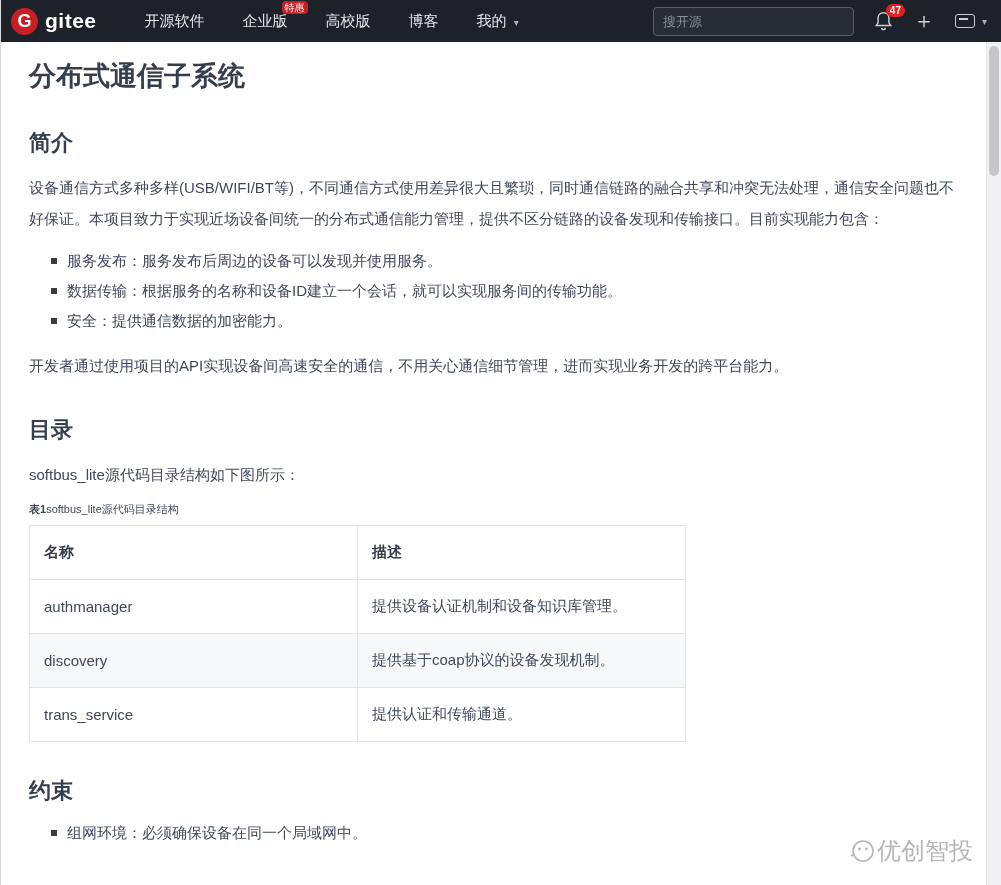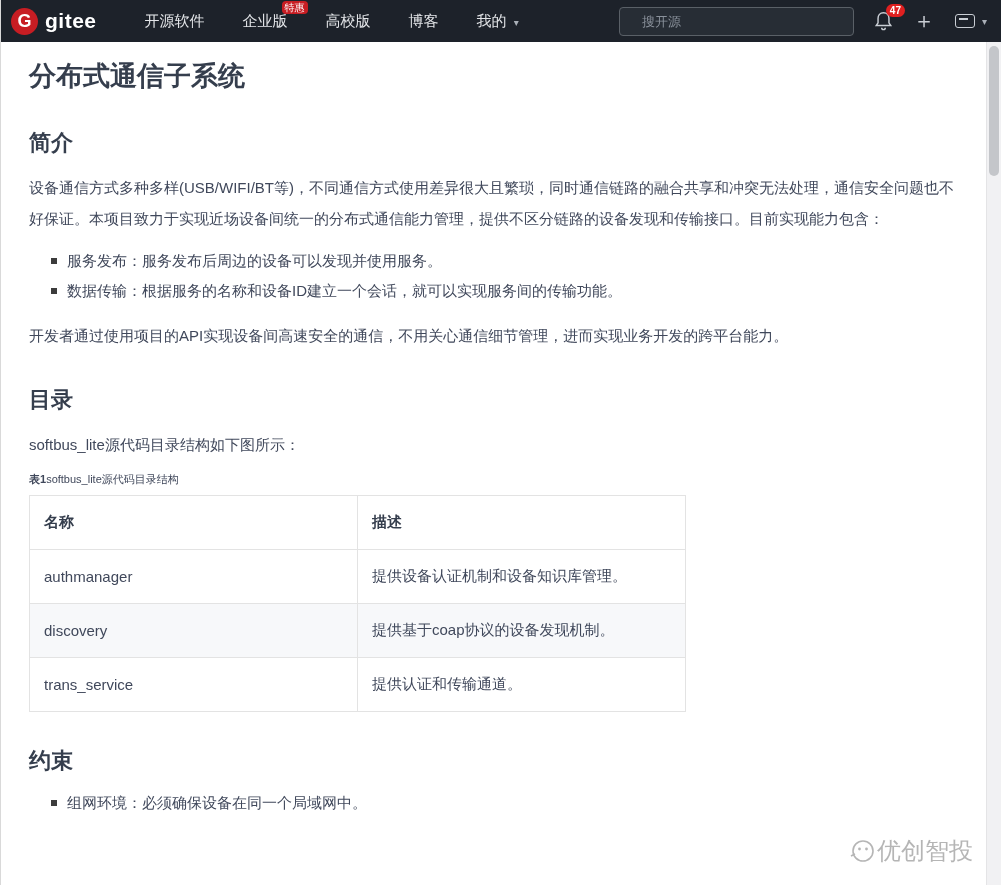--- a/index.html
+++ b/index.html
@@ -38,23 +38,23 @@
   }
   .promo {
     position:absolute; top:-11px; right:-20px;
     background:#c71d23; color:#fff;
     font-size:10px; line-height:13px; padding:0 3px; border-radius:4px;
   }
   .caret { font-size:10px; color:#aab0b8; margin-left:3px; }
 
   .nav-right { margin-left:auto; display:flex; align-items:center; gap:20px; }
   .search {
-    width:235px; height:29px;
+    width:201px; height:29px;
     border:1px solid #5a6067; border-radius:4px;
-    background:#272d35; display:flex; align-items:center; padding:0 22px;
+    background:#272d35; display:flex; align-items:center; padding:0 9px;
   }
   .search input {
     width:100%; background:transparent; border:none; outline:none;
     color:#d7dade; font-size:13px;
   }
   .search input::placeholder { color:#8a919b; }
 
   .bell { position:relative; cursor:pointer; display:flex; }
   .bell svg { display:block; }
   .count {
@@ -169,20 +169,21 @@
 
 <main class="content">
   <h1>分布式通信子系统</h1>
 
   <h2>简介</h2>
   <p class="body">设备通信方式多种多样(USB/WIFI/BT等)，不同通信方式使用差异很大且繁琐，同时通信链路的融合共享和冲突无法处理，通信安全问题也不好保证。本项目致力于实现近场设备间统一的分布式通信能力管理，提供不区分链路的设备发现和传输接口。目前实现能力包含：</p>
 
   <ul class="doc-list">
     <li>服务发布：服务发布后周边的设备可以发现并使用服务。</li>
     <li>数据传输：根据服务的名称和设备ID建立一个会话，就可以实现服务间的传输功能。</li>
+    <li>安全：提供通信数据的加密能力。</li>
   </ul>
 
   <p class="body">开发者通过使用项目的API实现设备间高速安全的通信，不用关心通信细节管理，进而实现业务开发的跨平台能力。</p>
 
   <h2>目录</h2>
   <p class="body">softbus_lite源代码目录结构如下图所示：</p>
   <p class="caption">
     <span class="cap-prefix">表1</span><span>softbus_lite源代码目录结构</span>
   </p>
 

